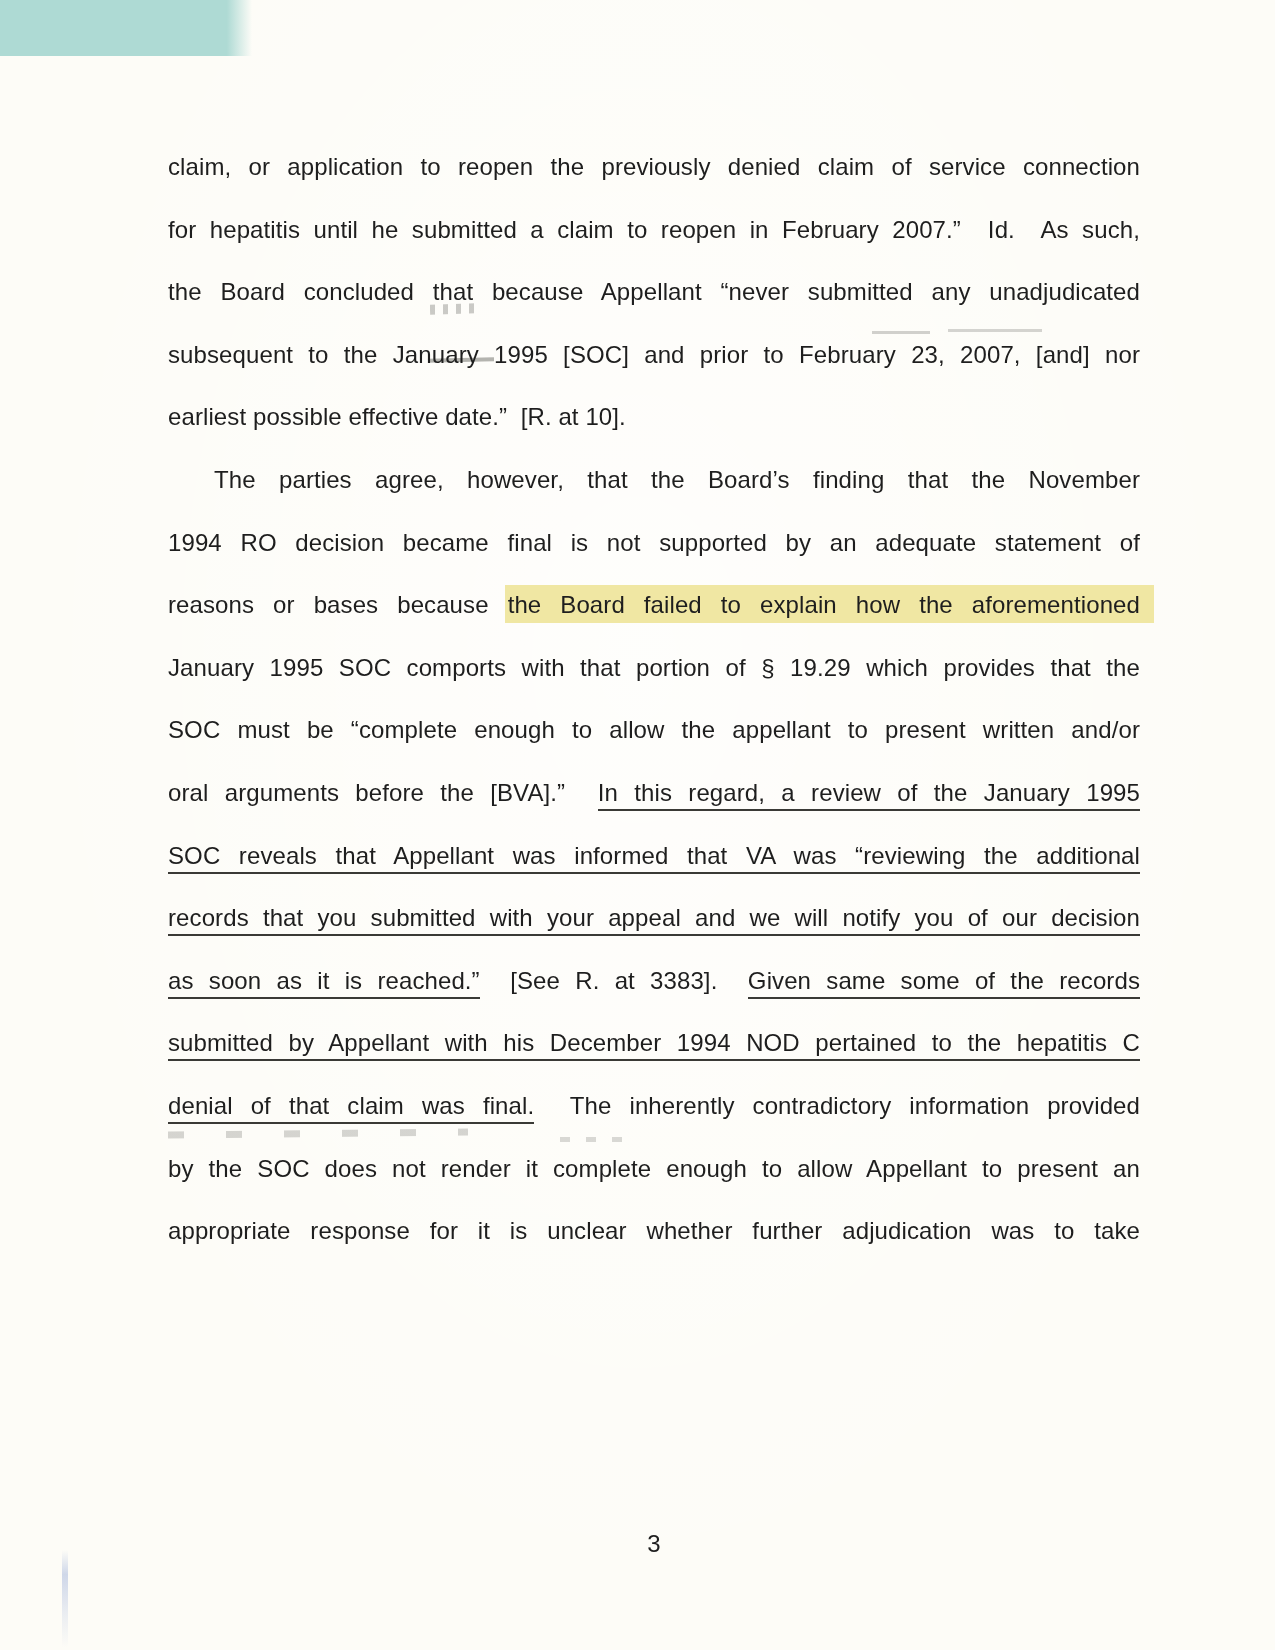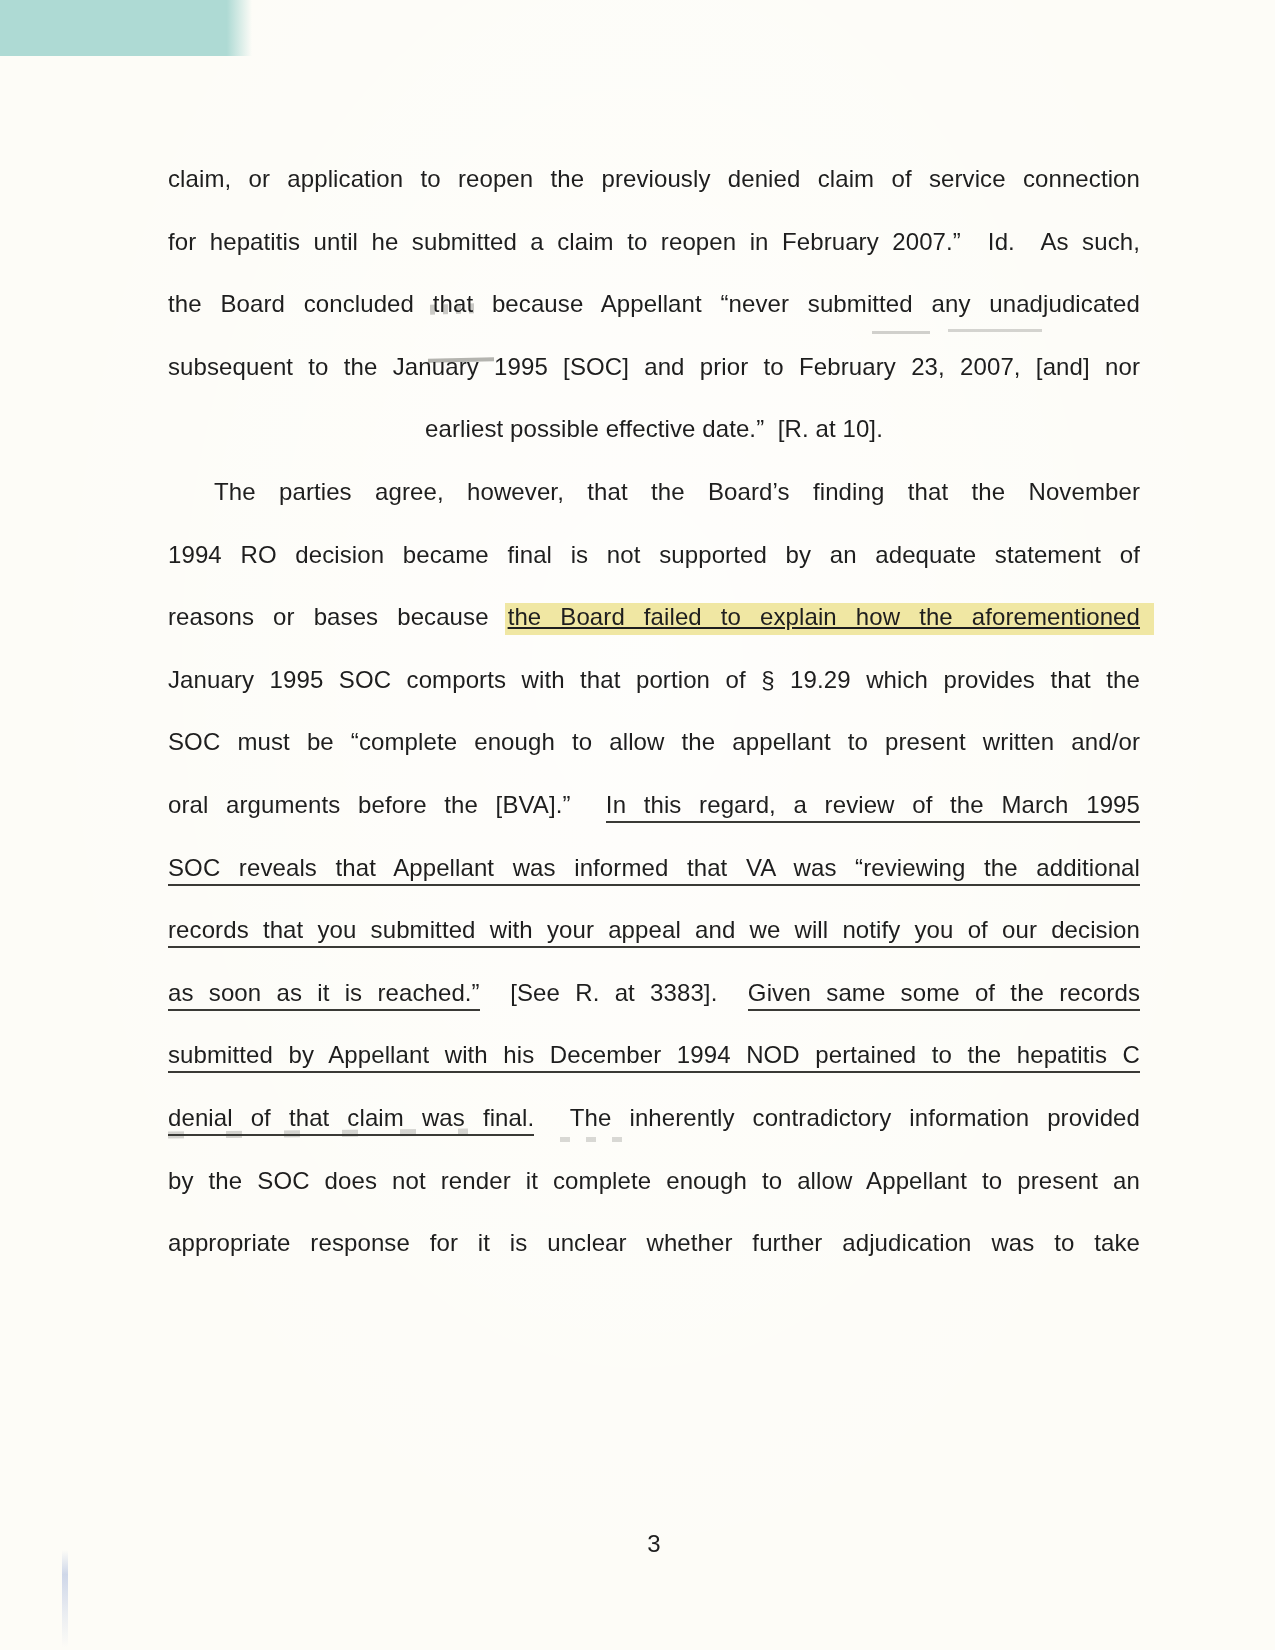--- a/index.html
+++ b/index.html
@@ -12,44 +12,43 @@
     position: relative;
     width: 1275px; height: 1650px;
     overflow: hidden;
     background:
       radial-gradient(ellipse at 50% 40%, rgba(255,255,255,0.6), rgba(0,0,0,0) 70%),
       var(--paper, #fdfcf7);
     color: var(--ink, #1e1e1e);
   }
   .doc {
     position: absolute;
-    left: 168px; top: 148px; width: 972px;
+    left: 168px; top: 136px; width: 972px;
     font-size: 24px;
     letter-spacing: 0.1px;
   }
   .line {
     height: 62.6px;
     line-height: 62.6px;
     text-align: justify;
     text-align-last: justify;
   }
-  .line.no-justify { text-align: center; text-align-last: auto; }
+  .line.no-justify { text-align: left; text-align-last: auto; }
   .line.indent { padding-left: 46px; }
   .seg { white-space: normal; }
   .seg.italic { }
   .seg.underline {
     border-bottom: 2.5px solid var(--underline, #3a3a36);
     padding-bottom: 3px;
   }
   .seg.highlight {
     background: var(--highlight, #f0e7a3);
-    padding: 0 14px 5px 3px;
+    padding: 6px 14px 5px 3px;
     margin-right: -14px;
     margin-left: -3px;
-    text-decoration: underline;
   }
   .page-number {
     position: absolute;
     left: 168px; top: 1513px; width: 972px;
     height: 62.6px; line-height: 62.6px;
     font-size: 24px;
     text-align: center;
   }
   
   .artifact { position: absolute; pointer-events: none; }
@@ -104,21 +103,21 @@
       <div class="line"><span class="seg plain">claim, or application to reopen the previously denied claim of service connection</span></div>
       <div class="line"><span class="seg plain">for hepatitis until he submitted a claim to reopen in February 2007.”&nbsp; </span><span class="seg italic">Id.</span><span class="seg plain">&nbsp; As such,</span></div>
       <div class="line"><span class="seg plain">the Board concluded that because Appellant “never submitted any unadjudicated</span></div>
       <div class="line"><span class="seg plain">subsequent to the January 1995 [SOC] and prior to February 23, 2007, [and] nor</span></div>
       <div class="line no-justify"><span class="seg plain">earliest possible effective date.”&nbsp; [R. at 10].</span></div>
       <div class="line indent"><span class="seg plain">The parties agree, however, that the Board’s finding that the November</span></div>
       <div class="line"><span class="seg plain">1994 RO decision became final is not supported by an adequate statement of</span></div>
       <div class="line"><span class="seg plain">reasons or bases because </span><span class="seg highlight">the Board failed to explain how the aforementioned</span></div>
       <div class="line"><span class="seg plain">January 1995 SOC comports with that portion of § 19.29 which provides that the</span></div>
       <div class="line"><span class="seg plain">SOC must be “complete enough to allow the appellant to present written and/or</span></div>
-      <div class="line"><span class="seg plain">oral arguments before the [BVA].”&nbsp; </span><span class="seg underline">In this regard, a review of the March 1995</span></div>
+      <div class="line"><span class="seg plain">oral arguments before the [BVA].”&nbsp; </span><span class="seg underline">In this regard, a review of the January 1995</span></div>
       <div class="line"><span class="seg underline">SOC reveals that Appellant was informed that VA was “reviewing the additional</span></div>
       <div class="line"><span class="seg underline">records that you submitted with your appeal and we will notify you of our decision</span></div>
       <div class="line"><span class="seg underline">as soon as it is reached.”</span><span class="seg plain">&nbsp; [</span><span class="seg italic">See</span><span class="seg plain"> R. at 3383].&nbsp; </span><span class="seg underline">Given same some of the records</span></div>
       <div class="line"><span class="seg underline">submitted by Appellant with his December 1994 NOD pertained to the hepatitis C</span></div>
       <div class="line"><span class="seg underline">denial of that claim was final.</span><span class="seg plain">&nbsp; The inherently contradictory information provided</span></div>
       <div class="line"><span class="seg plain">by the SOC does not render it complete enough to allow Appellant to present an</span></div>
       <div class="line"><span class="seg plain">appropriate response for it is unclear whether further adjudication was to take</span></div>
     </main>
 
   <div class="page-number">3</div>

